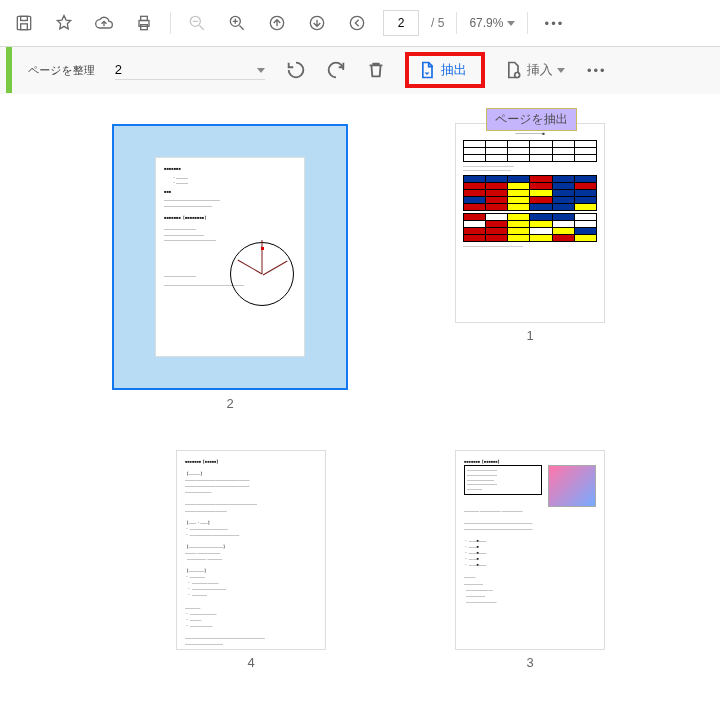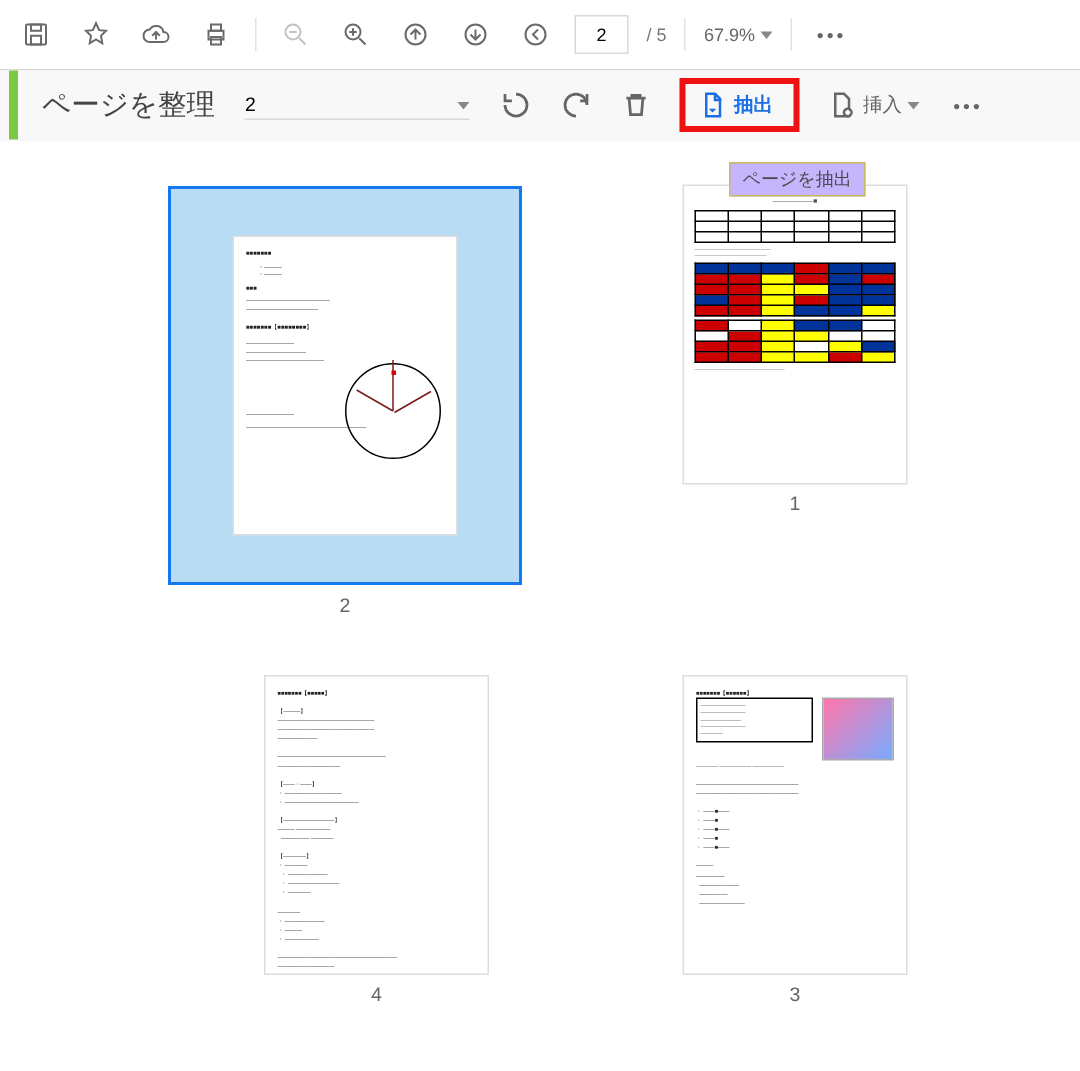--- a/index.html
+++ b/index.html
@@ -10,26 +10,26 @@
   .icon-btn{width:28px;height:28px;display:flex;align-items:center;justify-content:center;color:#6a6a6a;cursor:pointer;}
   .icon-btn svg{width:20px;height:20px;stroke:currentColor;fill:none;stroke-width:1.6;}
   .sep{width:1px;height:22px;background:#e2e2e2;}
   .page-num-input{width:30px;height:22px;border:1px solid var(--border);text-align:center;font-size:12px;}
   .page-total{color:#777;font-size:12px;}
   .zoom{color:#666;font-size:12px;display:flex;align-items:center;gap:4px;}
   .more-dots{letter-spacing:2px;color:#666;}
   
   .secbar{height:46px;display:flex;align-items:center;gap:10px;padding:0 6px;border-bottom:1px solid #f7f7f7;background:#f8f8f8;}
   .greenstrip{width:6px;height:46px;background:#7ac943;}
-  .sec-title{font-size:19px;color:#444;margin:0 10px 0 6px;}
+  .sec-title{font-size:11px;color:#444;margin:0 10px 0 6px;}
   .page-dd{width:150px;border:none;border-bottom:1px solid var(--border);background:transparent;font-size:13px;padding:2px 0;}
   .sec-group{display:flex;align-items:center;gap:18px;margin-left:10px;}
   .sec-btn{display:flex;align-items:center;gap:4px;color:#666;cursor:pointer;}
   .extract{position:relative;border:4px solid #e11; padding:4px 14px 4px 8px;}
-  .extract .lbl{color:var(--accent);font-weight:bold;}
+  .extract .lbl{color:var(--accent);}
   .extract svg{stroke:var(--accent);}
   .insert .lbl{color:#666;}
   .trash svg{stroke:#666;}
   .tooltip{position:absolute;left:486px;top:108px;background:#c4b5fd;border:1px solid #cabb60;font-size:12px;padding:2px 8px;}
   
   .grid{display:grid;grid-template-columns:300px 220px;gap:40px;justify-content:center;padding:30px 40px 10px 40px;}
   .thumb{display:flex;flex-direction:column;align-items:center;gap:6px;}
   .lbl-num{font-size:13px;color:#666;text-align:center;}
   .page-outer{display:flex;align-items:center;justify-content:center;}
   

